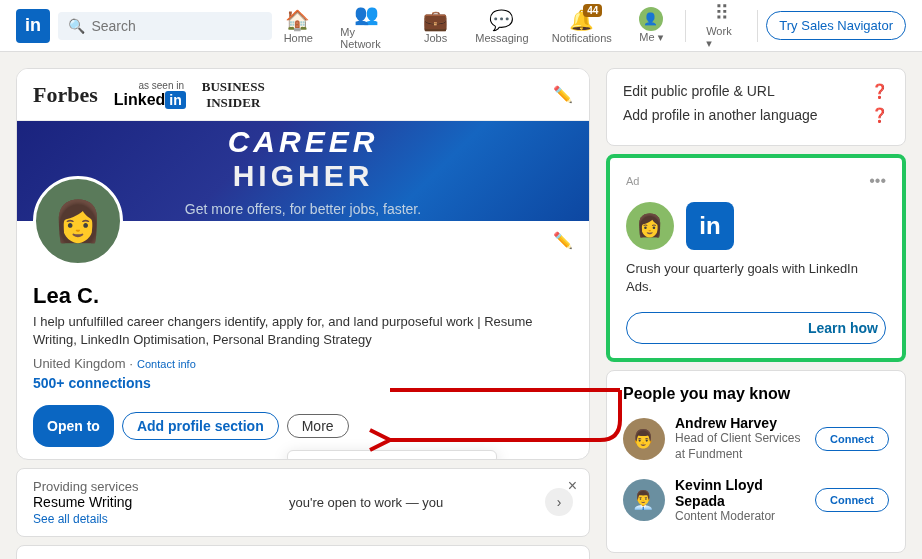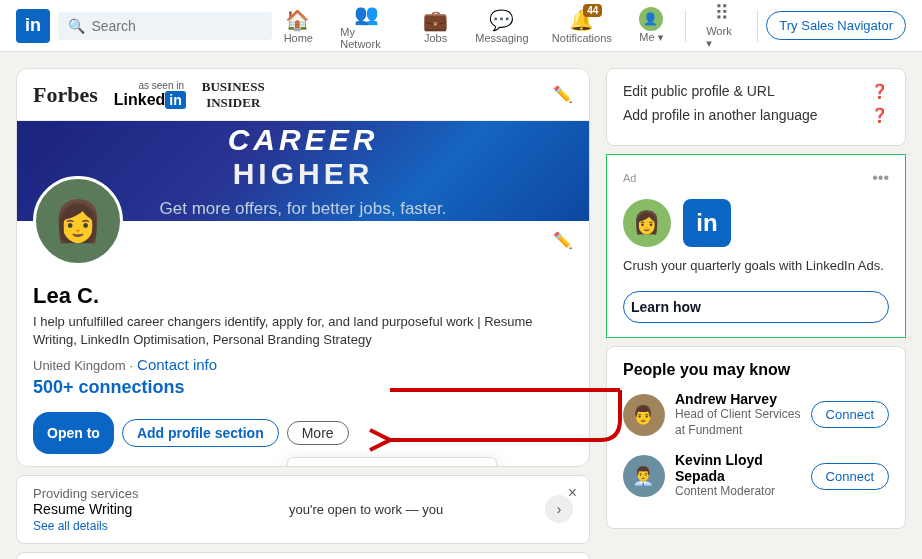--- a/index.html
+++ b/index.html
@@ -109,22 +109,22 @@
       overflow: hidden; display: flex; align-items: center; justify-content: center;
       font-size: 36px;
     }
     .profile-edit-icon {
       position: absolute; top: 10px; right: 16px;
       color: #666; cursor: pointer; font-size: 16px;
     }
     .profile-name { font-size: 22px; font-weight: 700; color: #000; margin-top: 50px; }
     .profile-headline { font-size: 13px; color: #333; margin-top: 4px; line-height: 1.4; }
     .profile-location { font-size: 13px; color: #666; margin-top: 6px; }
-    .profile-contact { color: #0a66c2; font-size: 15px; cursor: pointer; }
-    .profile-connections { color: #0a66c2; font-size: 18px; font-weight: 600; margin-top: 4px; cursor: pointer; }
+    .profile-contact { color: #0a66c2; font-size: 11px; cursor: pointer; }
+    .profile-connections { color: #0a66c2; font-size: 14px; font-weight: 600; margin-top: 4px; cursor: pointer; }
 
     
     .profile-actions { display: flex; gap: 8px; margin-top: 14px; align-items: center; flex-wrap: wrap; }
     .btn-open-to {
       background: #0a66c2; color: #fff; border: none;
       border-radius: 16px; padding: 13px 14px; font-size: 14px; font-weight: 600; cursor: pointer;
     }
     .btn-add-section {
       background: transparent; color: #0a66c2; border: 1.5px solid #0a66c2;
       border-radius: 16px; padding: 5px 14px; font-size: 14px; font-weight: 600; cursor: pointer;
@@ -169,60 +169,60 @@
       background: #fff; border-radius: 8px; border: 1px solid #ddd; padding: 14px 16px;
     }
     .right-card-link {
       display: flex; align-items: center; justify-content: space-between;
       font-size: 14px; color: #333; cursor: pointer; margin-bottom: 8px;
     }
     .help-icon { color: #666; font-size: 14px; }
 
     
     .ad-card {
-      background: #fff; border-radius: 0; border: 1px solid #22c55e; padding: 14px 16px;
+      background: #fff; border-radius: 8px; border: 4px solid #22c55e; padding: 14px 16px;
     }
     .ad-header { display: flex; align-items: center; justify-content: space-between; margin-bottom: 12px; }
     .ad-label { font-size: 11px; color: #999; }
     .ad-dots { color: #999; cursor: pointer; font-size: 16px; }
     .ad-content { display: flex; gap: 12px; align-items: center; margin-bottom: 10px; }
     .ad-avatar {
       width: 48px; height: 48px; border-radius: 50%;
       background: #8b6; overflow: hidden; display: flex; align-items: center; justify-content: center;
       font-size: 22px; flex-shrink: 0;
     }
     .ad-linkedin-logo {
       width: 48px; height: 48px; background: #0a66c2;
       border-radius: 8px; display: flex; align-items: center; justify-content: center;
       color: #fff; font-weight: 900; font-size: 24px; flex-shrink: 0;
     }
     .ad-text { font-size: 13px; color: #333; line-height: 1.4; }
     .btn-learn-how {
-      display: block; width: 100%; text-align: left;
-      background: transparent; color: #0f172a; border: 1.5px solid #0a66c2;
+      display: block; width: 100%; text-align: right;
+      background: transparent; color: #0369a1; border: 1.5px solid #0a66c2;
       border-radius: 16px; padding: 7px; font-size: 14px; font-weight: 600; cursor: pointer;
     }
 
     
     .pymk-card {
       background: #fff; border-radius: 8px; border: 1px solid #ddd; padding: 14px 16px;
     }
     .pymk-title { font-size: 16px; font-weight: 600; margin-bottom: 12px; }
     .pymk-person { display: flex; align-items: center; gap: 10px; margin-bottom: 14px; }
     .pymk-avatar {
       width: 42px; height: 42px; border-radius: 50%;
       flex-shrink: 0; overflow: hidden; display: flex; align-items: center; justify-content: center;
       font-size: 18px;
     }
     .pymk-info { flex: 1; }
     .pymk-name { font-size: 14px; font-weight: 600; color: #000; }
     .pymk-title-text { font-size: 12px; color: #666; line-height: 1.3; }
     .btn-connect {
       background: transparent; border: 1.5px solid #0a66c2; color: #0a66c2;
-      border-radius: 16px; padding: 5px 14px; font-size: 13px; font-weight: 400; cursor: pointer;
+      border-radius: 16px; padding: 5px 14px; font-size: 11px; font-weight: 700; cursor: pointer;
     }
   </style>
 </head>
 <body>
 
 <nav class="navbar">
   <div class="nav-logo">
     <span>in</span>
   </div>
   <div class="nav-search">
@@ -290,21 +290,21 @@
       </div>
 
       <div class="profile-banner">
         <div class="banner-text">
           <div style="font-size:30px;font-weight:900;letter-spacing:4px;font-style:italic;color:#fff;">
             <span>CAREER</span>
           </div>
           <div style="font-size:30px;font-weight:900;letter-spacing:4px;color:#fff;">
             <span style="color:#f0f0f0;">HIGHER</span>
           </div>
-          <div style="font-size:17px;color:#c0d0e0;margin-top:8px;">Get more offers, for better jobs, faster.</div>
+          <div style="font-size:14px;color:#c0d0e0;margin-top:8px;">Get more offers, for better jobs, faster.</div>
         </div>
       </div>
 
       <div class="profile-info-area">
         <div class="profile-avatar">
           <span style="font-size:40px;">👩</span>
         </div>
         <span class="profile-edit-icon">✏️</span>
 
         <div class="profile-name">Lea C.</div>

